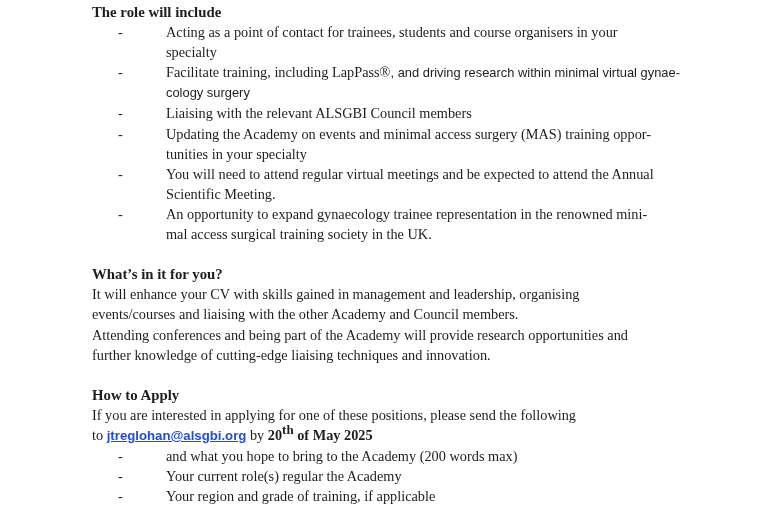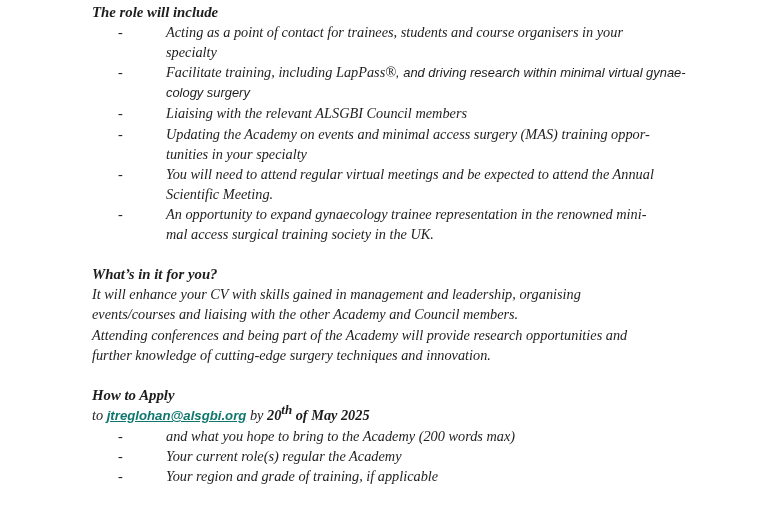--- a/index.html
+++ b/index.html
@@ -5,21 +5,20 @@
   * { margin: 0; padding: 0; box-sizing: border-box; }
   html, body { background: #ffffff; }
   .page {
     position: relative;
     width: 768px;
     height: 512px;
     background: #ffffff;
     overflow: hidden;
     font-family: "Liberation Serif", serif;
     color: #1d1d1d;
-    font-style: italic;
   }
   .content {
     padding: 2px 0 0 92px;
     font-size: 14.3px;
     line-height: 20.1px;
   }
   .line { white-space: nowrap; }
   h3.heading {
     font-size: 14.8px;
     line-height: 20.1px;
@@ -35,21 +34,21 @@
   }
   .blines { white-space: nowrap; margin-left: 26px; }
   .sans {
     font-family: "Liberation Sans", sans-serif;
     font-size: 12.9px;
   }
   a.email {
     font-family: "Liberation Sans", sans-serif;
     font-size: 13.2px;
     font-weight: bold;
-    color: #0f766e;
+    color: #1d4ed8;
     text-decoration: underline;
   }
   .bold { font-weight: bold; }
   sup.ord {
     font-weight: bold;
     font-size: 13px;
     vertical-align: super;
     line-height: 0;
   }
 </style>
@@ -107,25 +106,26 @@
         <div class="line">mal access surgical training society in the UK.</div>
       </div>
     </div>
 
     <div class="gap"></div>
 
     <h3 class="heading">What’s in it for you?</h3>
     <div class="line">It will enhance your CV with skills gained in management and leadership, organising</div>
     <div class="line">events/courses and liaising with the other Academy and Council members.</div>
     <div class="line">Attending conferences and being part of the Academy will provide research opportunities and</div>
-    <div class="line">further knowledge of cutting-edge surgery techniques and innovation.</div>
+    <div class="line">further knowledge of cutting-edge liaising techniques and innovation.</div>
 
     <div class="gap"></div>
 
     <h3 class="heading">How to Apply</h3>
+    <div class="line">If you are interested in applying for one of these positions, please send the following</div>
     <div class="line"><span>to </span><a class="email" href="#">jtreglohan@alsgbi.org</a><span> by </span><span class="bold">20</span><sup class="ord">th</sup><span class="bold"> of May 2025</span></div>
 
     <div class="bullet">
       <span class="dash">-</span>
       <div class="blines">
         <div class="line">and what you hope to bring to the Academy (200 words max)</div>
       </div>
     </div>
 
     <div class="bullet">

